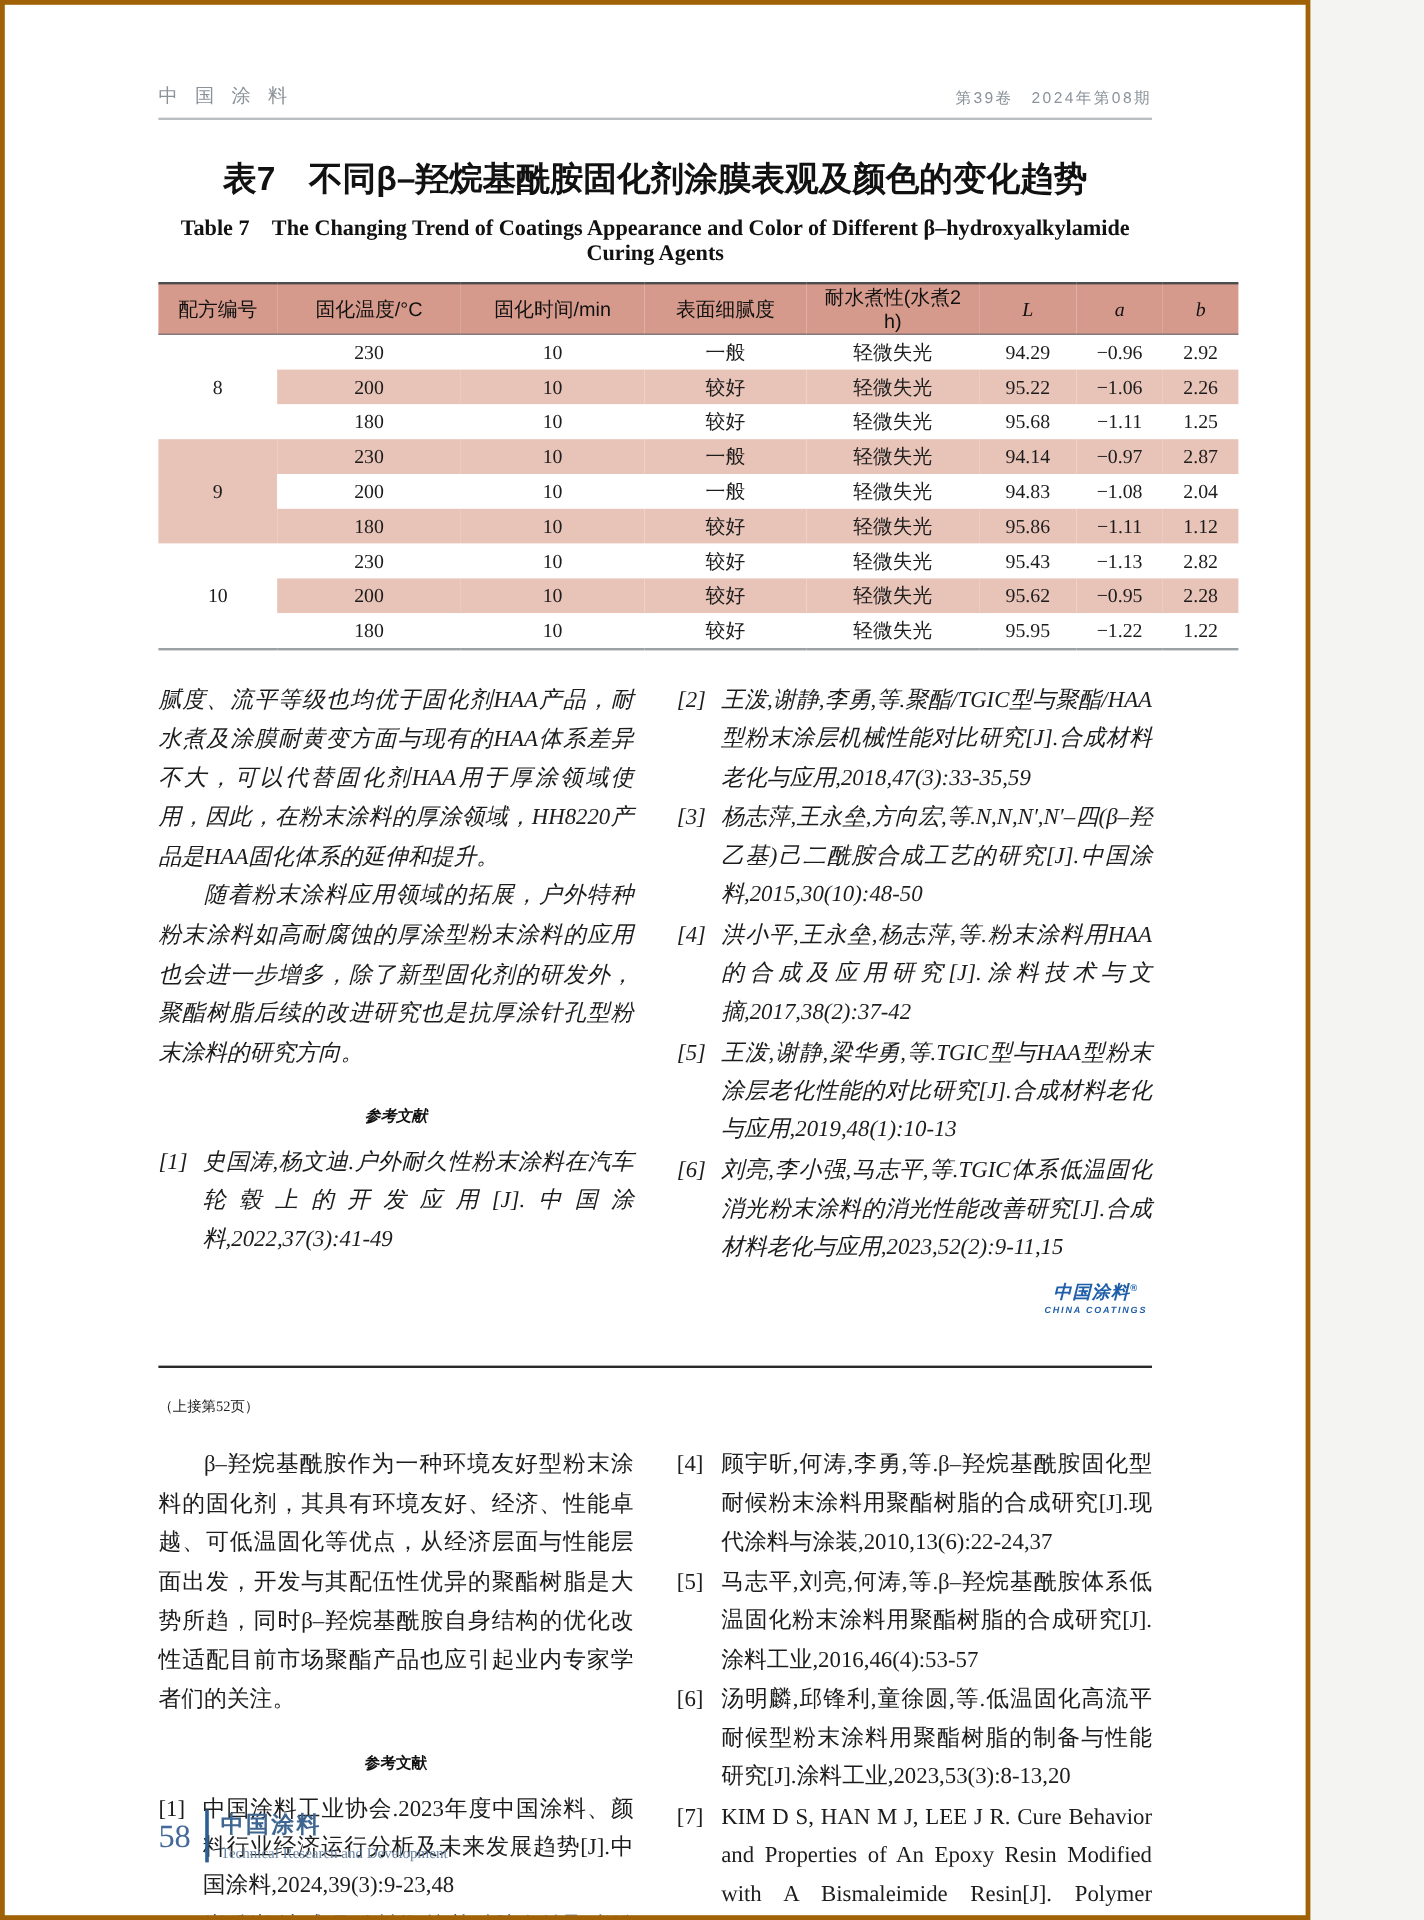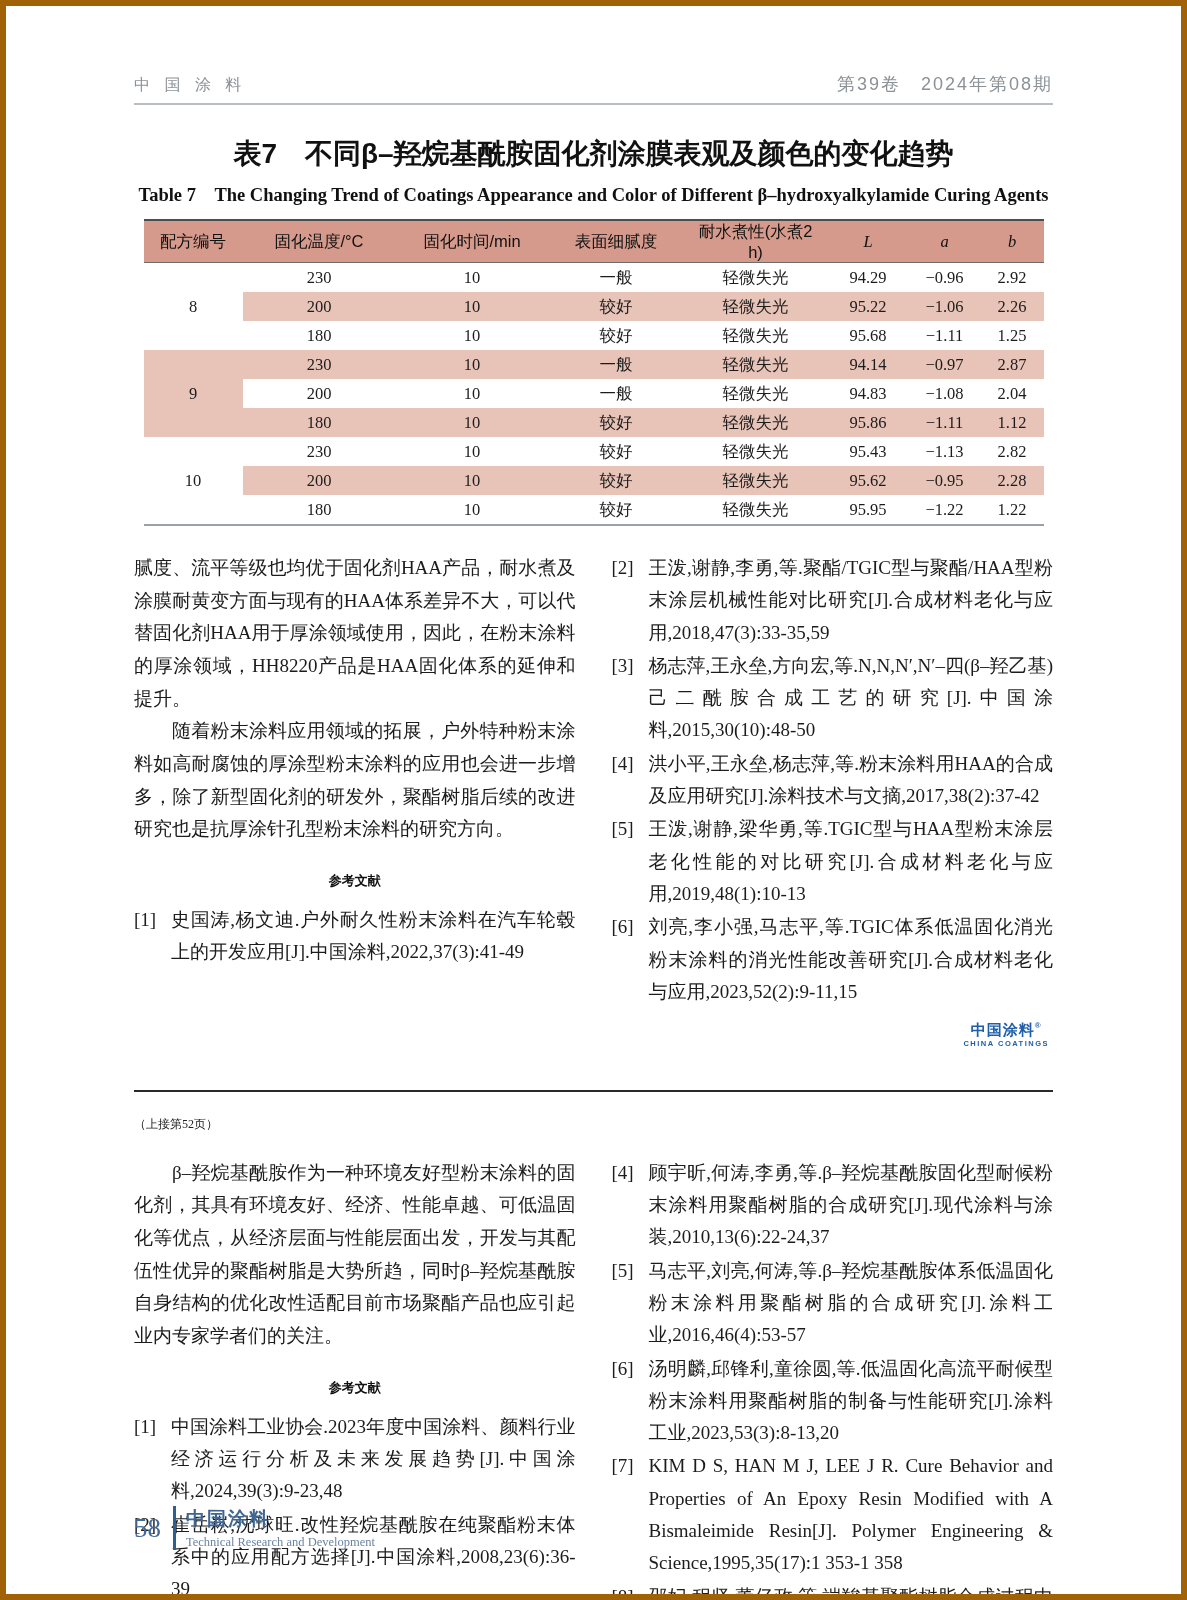--- a/index.html
+++ b/index.html
@@ -1,36 +1,36 @@
 <!DOCTYPE html>
 <html><head>
 <meta charset="utf-8">
 <style>
   html,body{margin:0;padding:0;background:#f4f4f2;}
   .page{
     position:relative;
-    width:1187px;height:1600px;
+    width:1092px;height:1600px;
     background:#ffffff;
-    border:6px solid #a16207;
+    border:4px solid #a16207;
     box-sizing:border-box;
     font-family:"Liberation Serif","DejaVu Serif",serif;
     color:#1c1c1c;
     overflow:hidden;
   }
   .content{padding:66px 128px 0 128px;}
 
   
   .running-head{
     display:flex;justify-content:space-between;align-items:flex-end;
     color:#8b9298;font-family:"Liberation Sans","DejaVu Sans",sans-serif;
     font-size:16px;letter-spacing:5px;
     border-bottom:2px solid #b9bec2;
     padding-bottom:7px;
   }
-  .running-head .right{letter-spacing:2px;font-size:18px;}
+  .running-head .right{letter-spacing:2px;font-size:13px;}
 
   
   .tbl-title-zh{
     text-align:center;margin-top:30px;
     font-family:"Liberation Sans","DejaVu Sans",sans-serif;
     font-weight:bold;font-size:28px;color:#111;
   }
   .tbl-title-en{
     text-align:center;margin-top:9px;
     font-family:"Liberation Serif","DejaVu Serif",serif;
@@ -238,21 +238,21 @@
             <td>10</td>
             <td>较好</td>
             <td>轻微失光</td>
             <td>95.95</td>
             <td>−1.22</td>
             <td>1.22</td>
           </tr>
         </tbody>
     </table>
 
-    <div class="two-col" style="margin-top:26px;">
+    <div class="two-col" style="margin-top:26px;font-style:italic;">
       <div class="col">
         <p class="para">腻度、流平等级也均优于固化剂HAA产品，耐水煮及涂膜耐黄变方面与现有的HAA体系差异不大，可以代替固化剂HAA用于厚涂领域使用，因此，在粉末涂料的厚涂领域，HH8220产品是HAA固化体系的延伸和提升。</p>
         <p class="para indent" style="margin-top:0;">随着粉末涂料应用领域的拓展，户外特种粉末涂料如高耐腐蚀的厚涂型粉末涂料的应用也会进一步增多，除了新型固化剂的研发外，聚酯树脂后续的改进研究也是抗厚涂针孔型粉末涂料的研究方向。</p>
         <div class="refs-heading">参考文献</div>
         <div class="ref-list">
             <div class="ref-item"><span class="ref-num">[1]</span><span class="ref-text">史国涛,杨文迪.户外耐久性粉末涂料在汽车轮毂上的开发应用[J].中国涂料,2022,37(3):41-49</span></div>
           </div>
       </div>
       <div class="col">
         <div class="ref-list">

